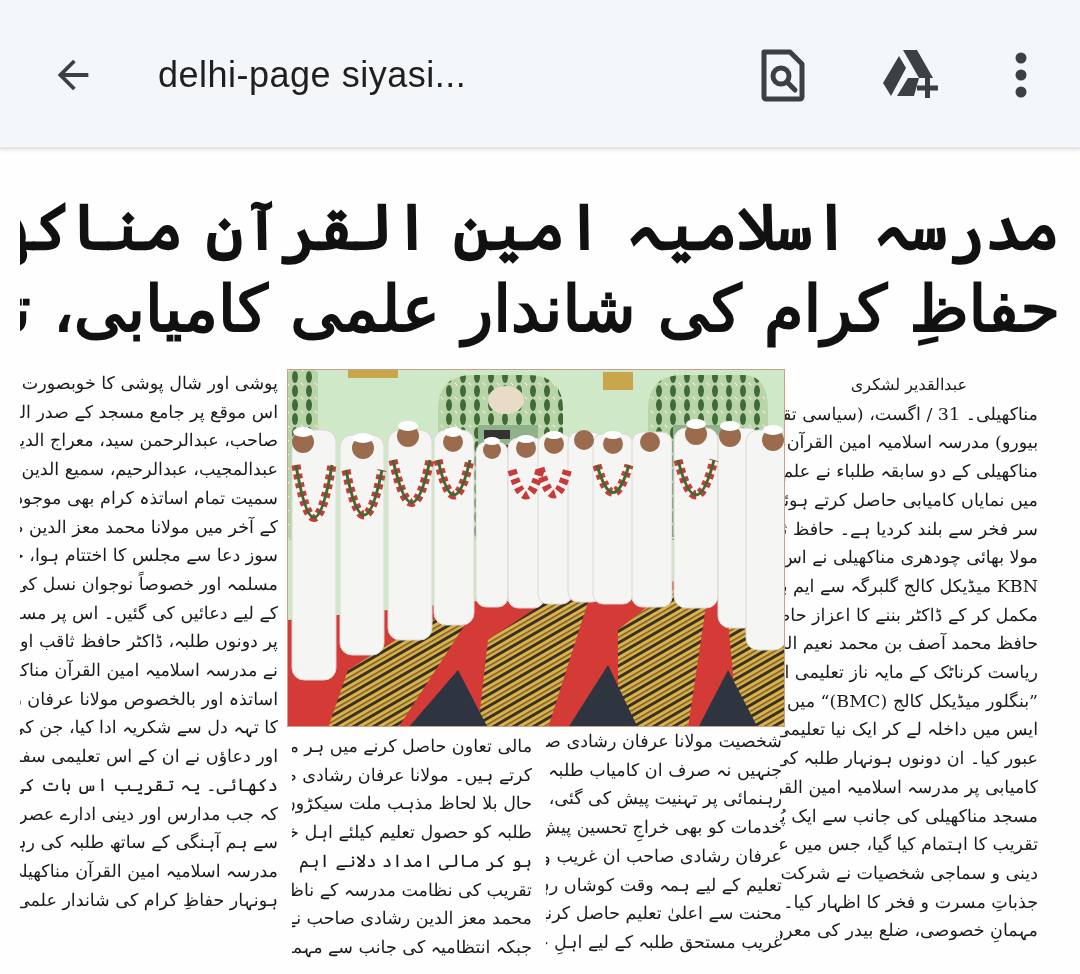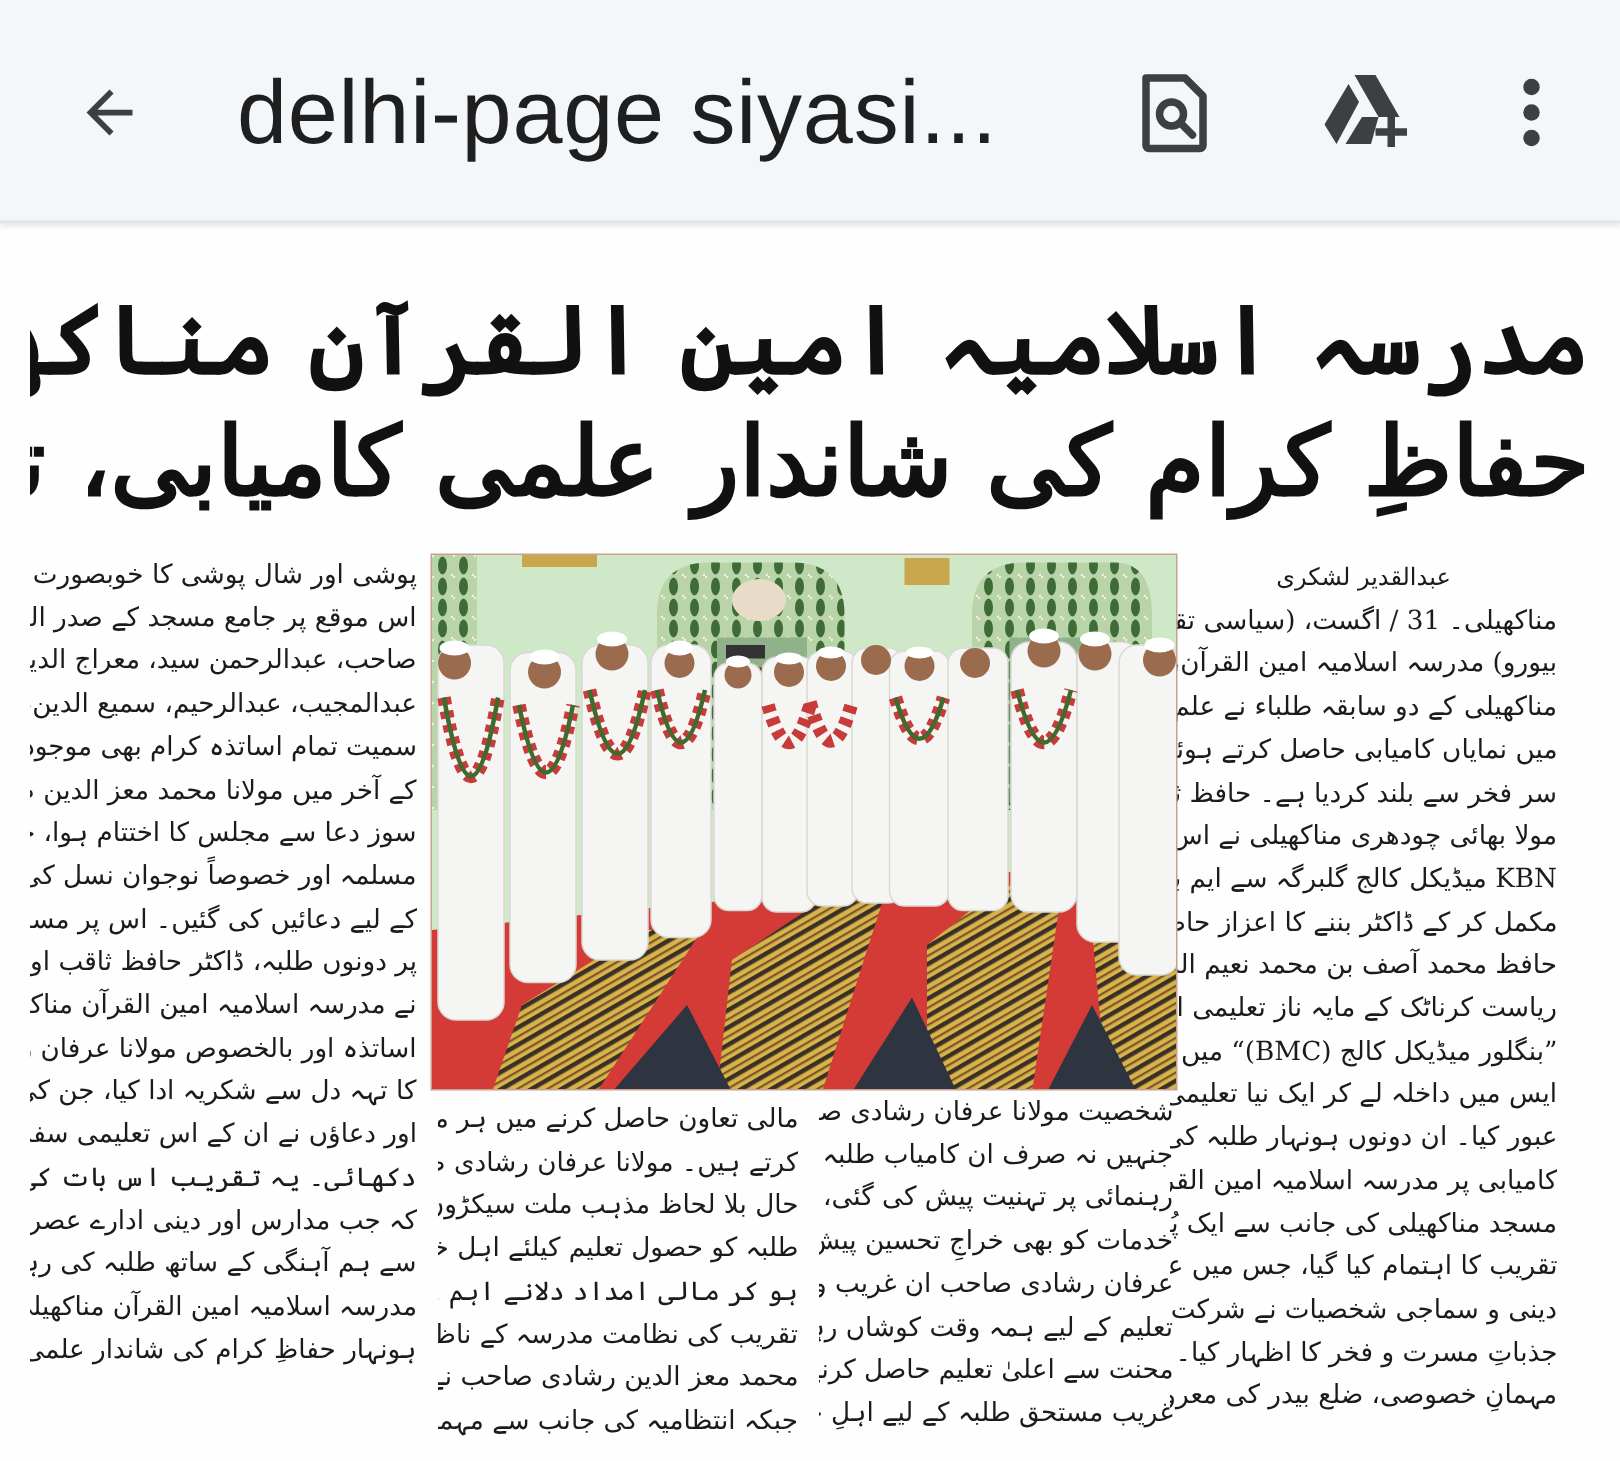--- a/index.html
+++ b/index.html
@@ -16,21 +16,21 @@
     box-shadow:0 2px 3px rgba(0,0,0,0.08);
     z-index:5;
   }
   .appbar .back {
     position:absolute; left:48px; top:50px; width:50px; height:50px;
     display:flex; align-items:center; justify-content:center; cursor:pointer;
   }
   .appbar .title {
     position:absolute; left:158px; top:40px; height:70px; line-height:70px;
     font-family:"Liberation Sans", sans-serif;
-    font-size:60px; color:#1f1f1f; letter-spacing:0.5px;
+    font-size:36px; color:#1f1f1f; letter-spacing:0.5px;
     white-space:nowrap;
   }
   .appbar .icon-btn {
     position:absolute; top:40px; width:70px; height:70px;
     display:flex; align-items:center; justify-content:center; cursor:pointer;
   }
   .appbar .find { left:748px; }
   .appbar .drive { left:876px; }
   .appbar .more { left:986px; }
 

